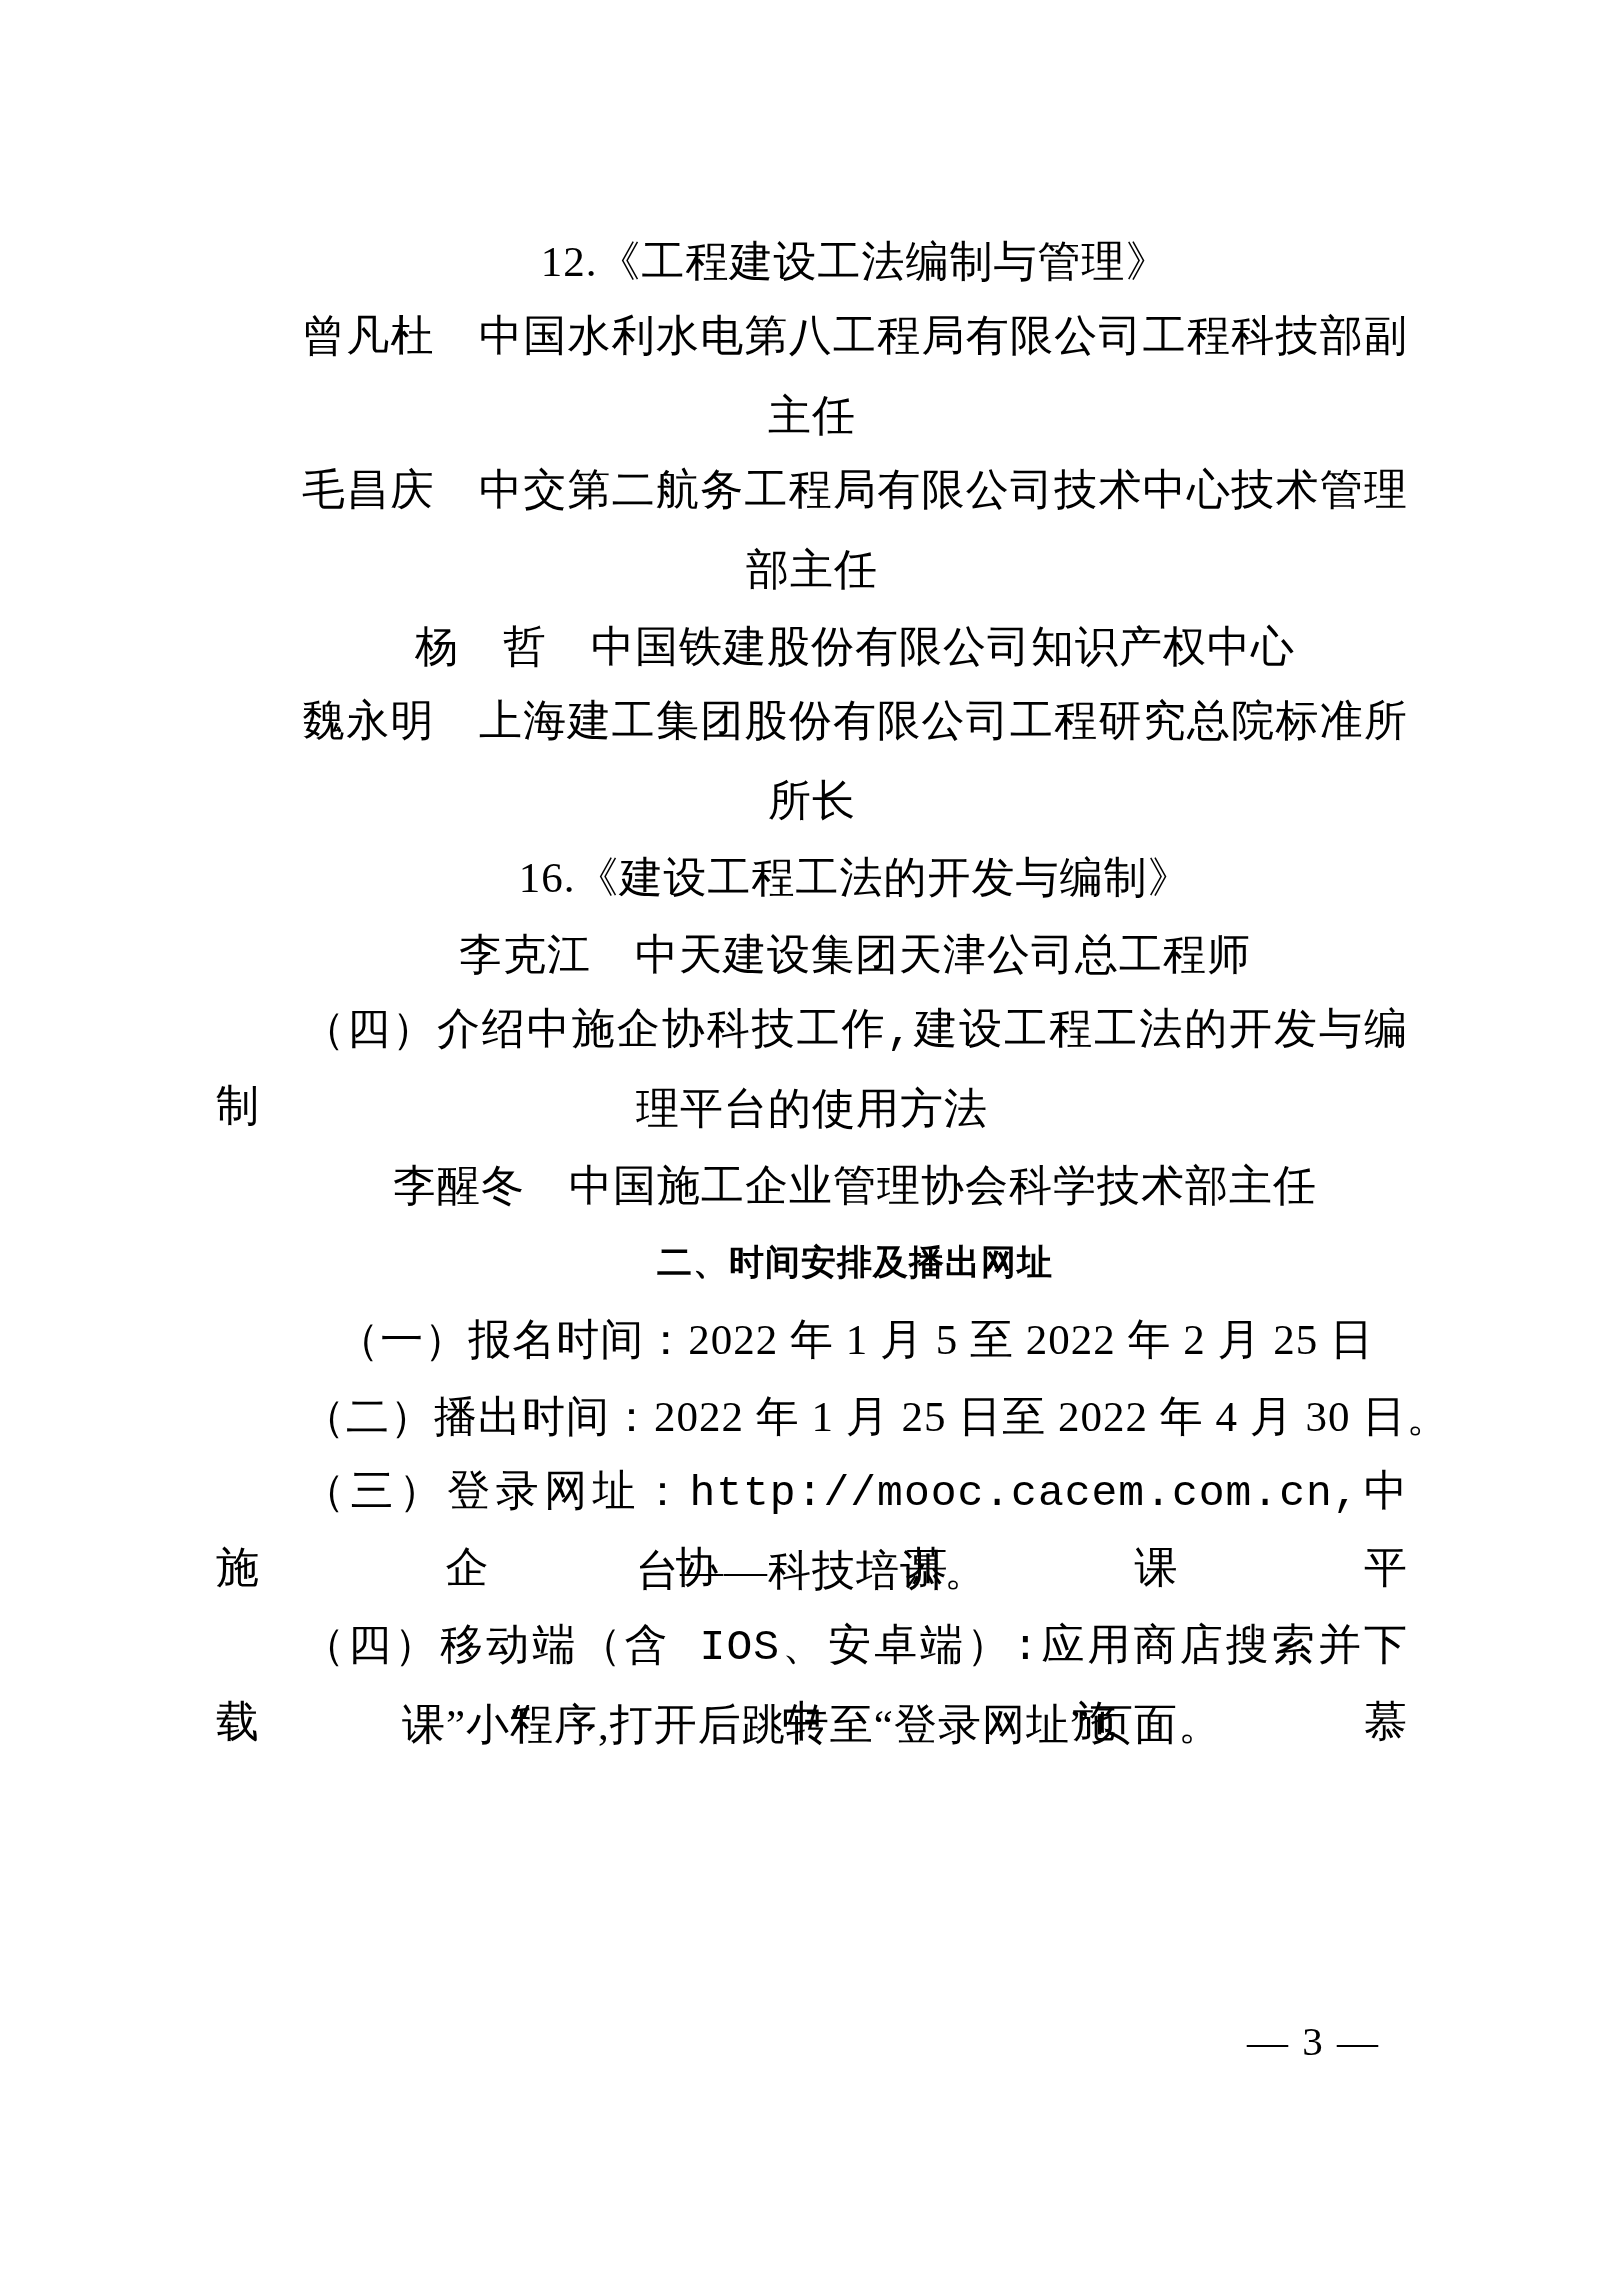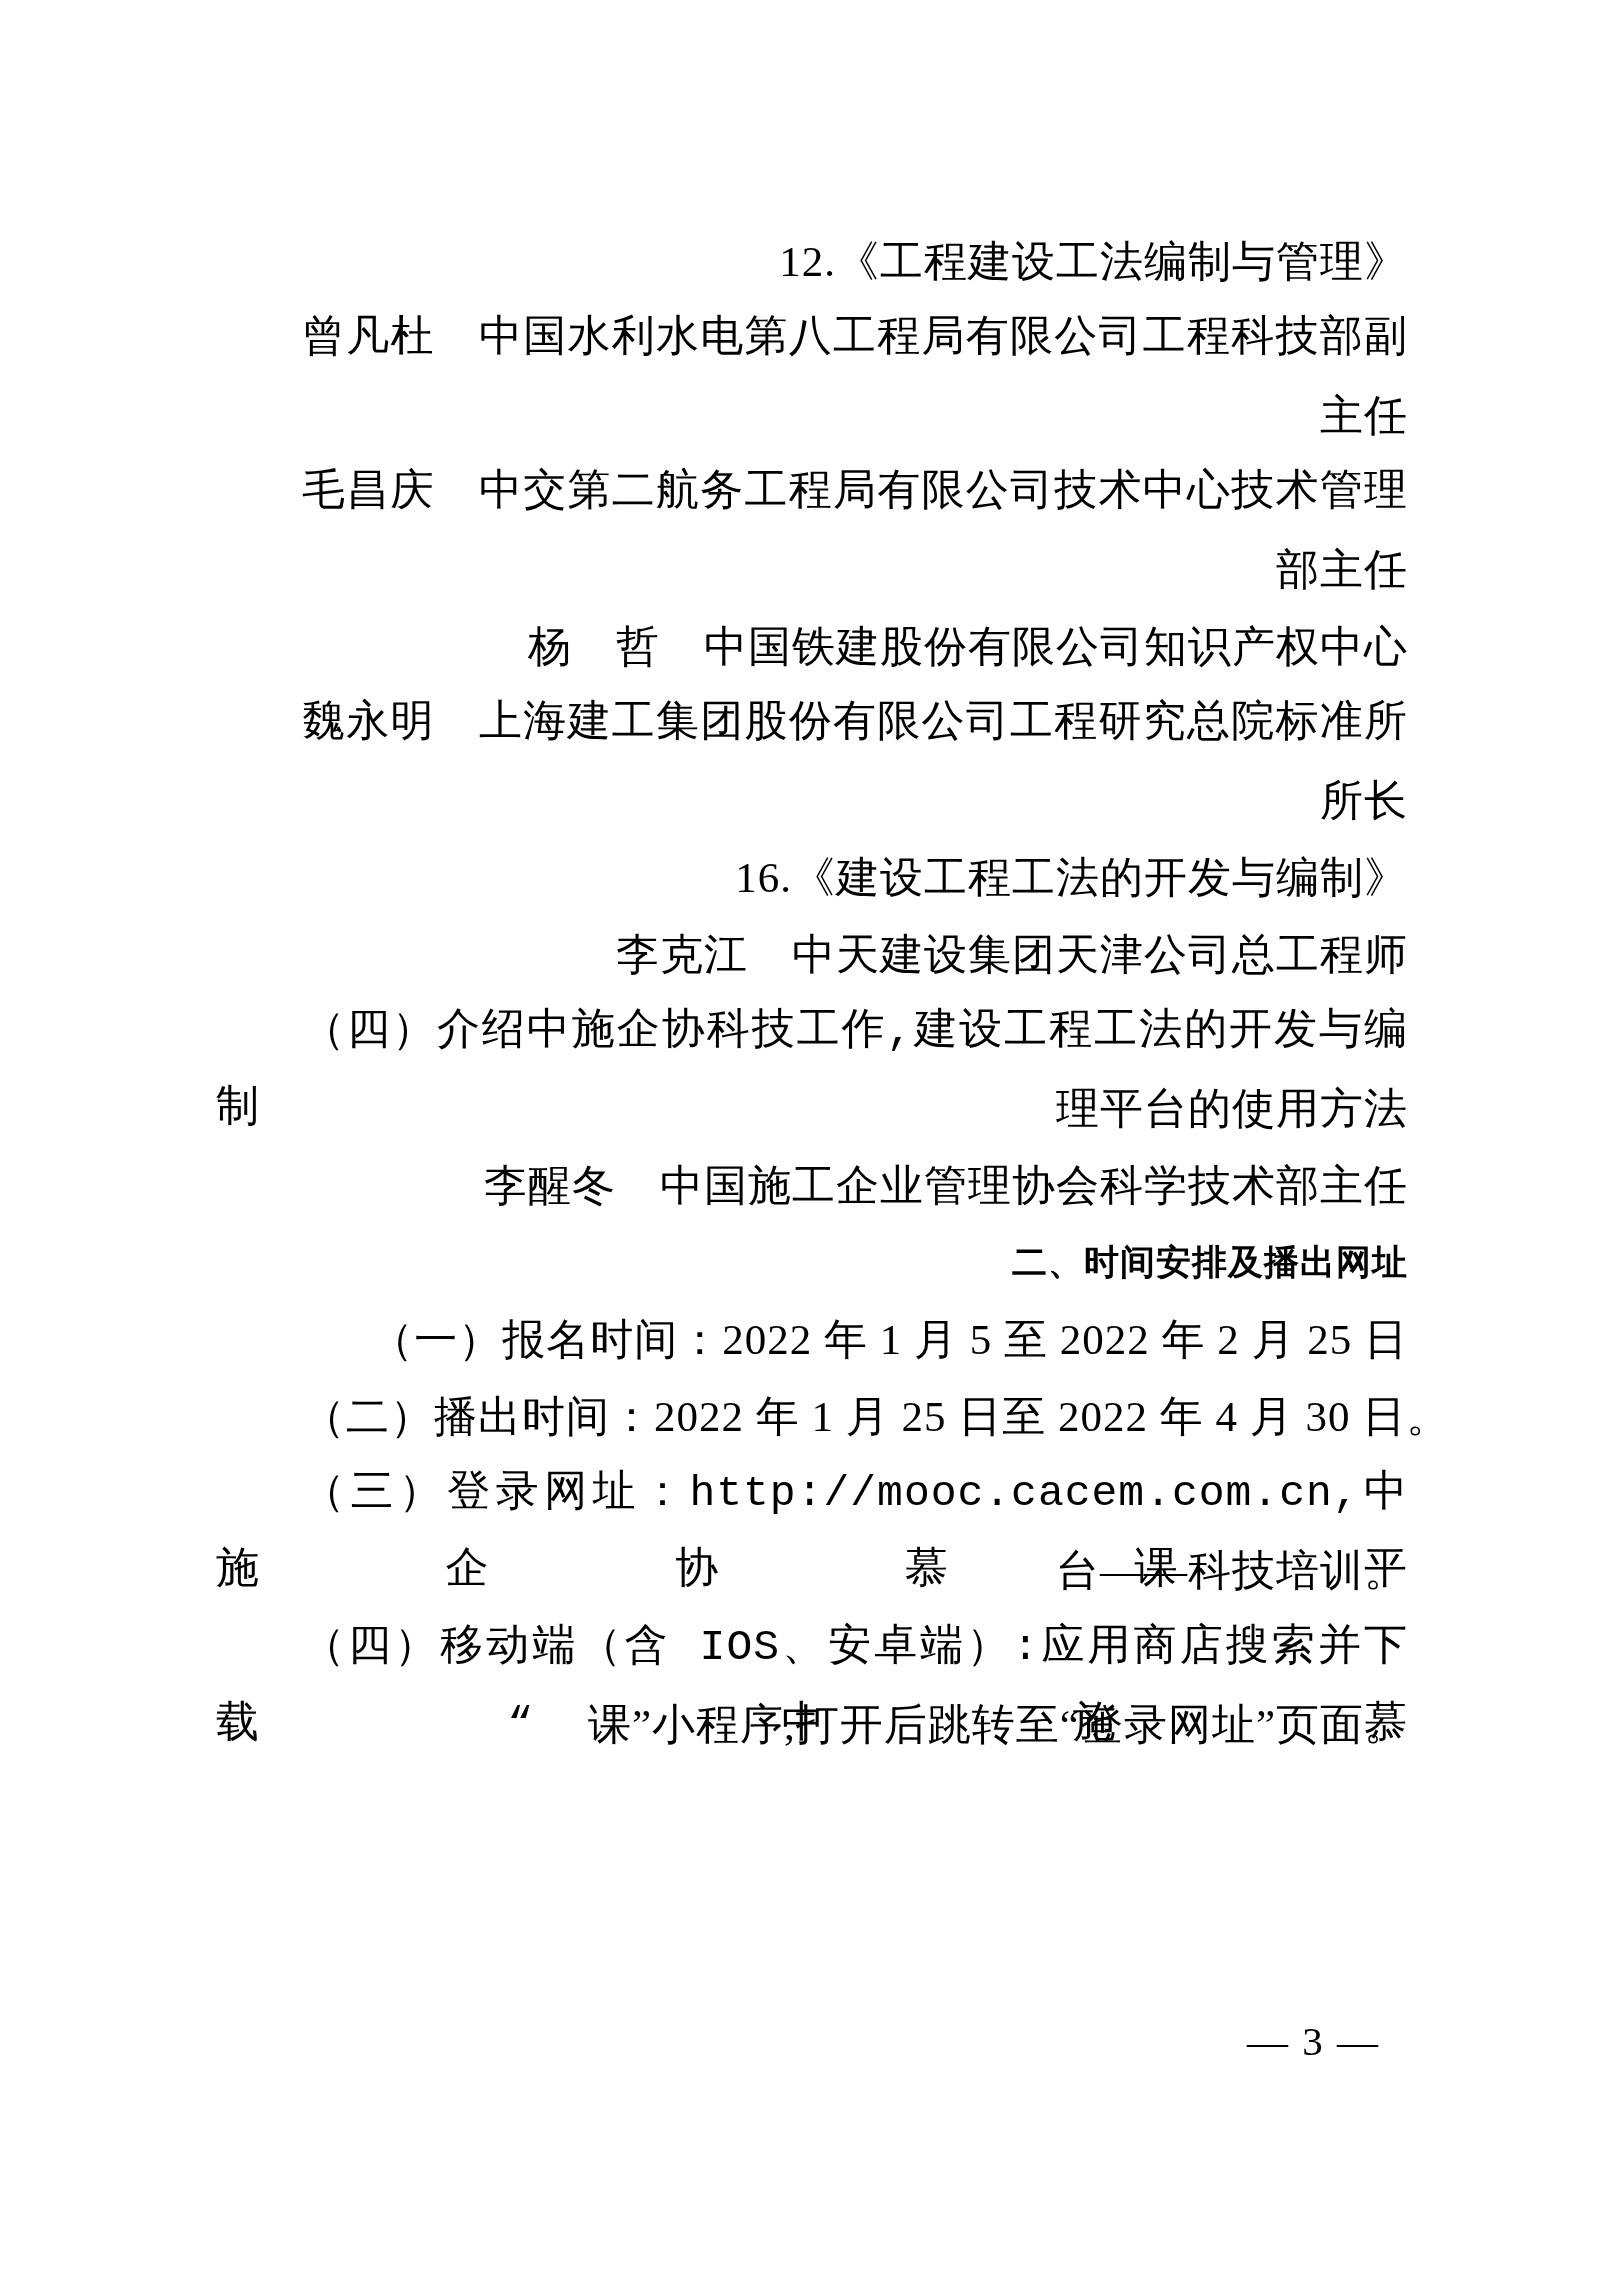--- a/index.html
+++ b/index.html
@@ -19,21 +19,21 @@
     position: absolute;
     left: 216px;
     top: 223px;
     width: 1192px;
   }
   .line {
     font-size: 43px;
     line-height: 77px;
     height: 77px;
     white-space: nowrap;
-    text-align: right;
+    text-align: center;
     letter-spacing: 1px;
   }
   .line.indent {
     text-indent: 86px;
   }
   .line.full {
     white-space: normal;
     text-align: justify;
     text-align-last: justify;
     font-family: Liberation Mono, monospace;

